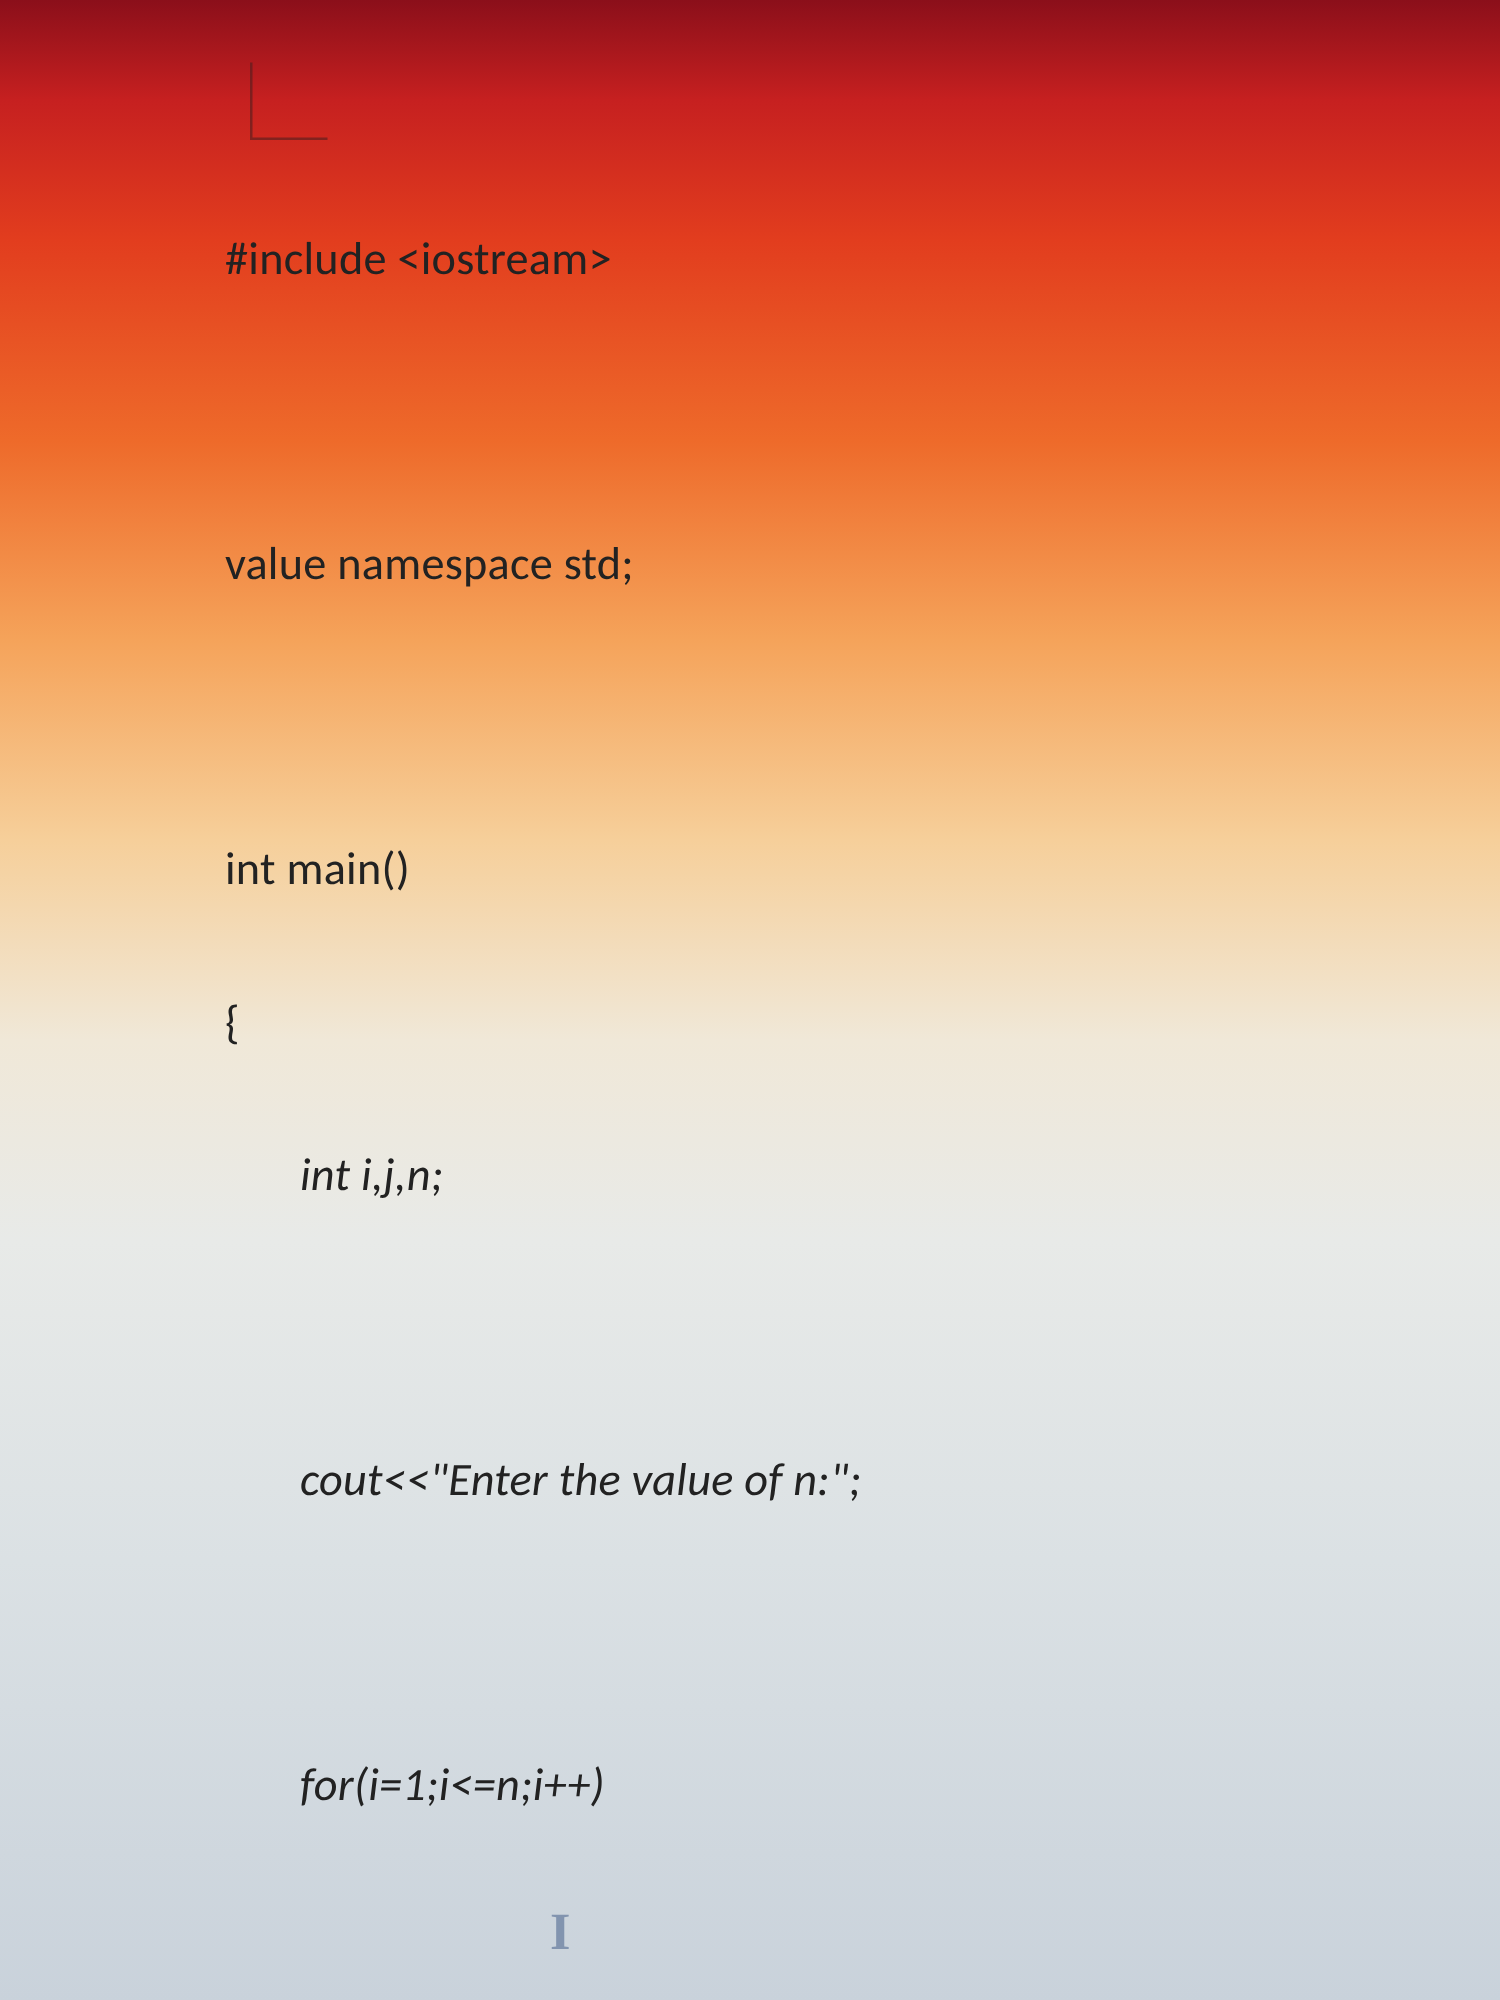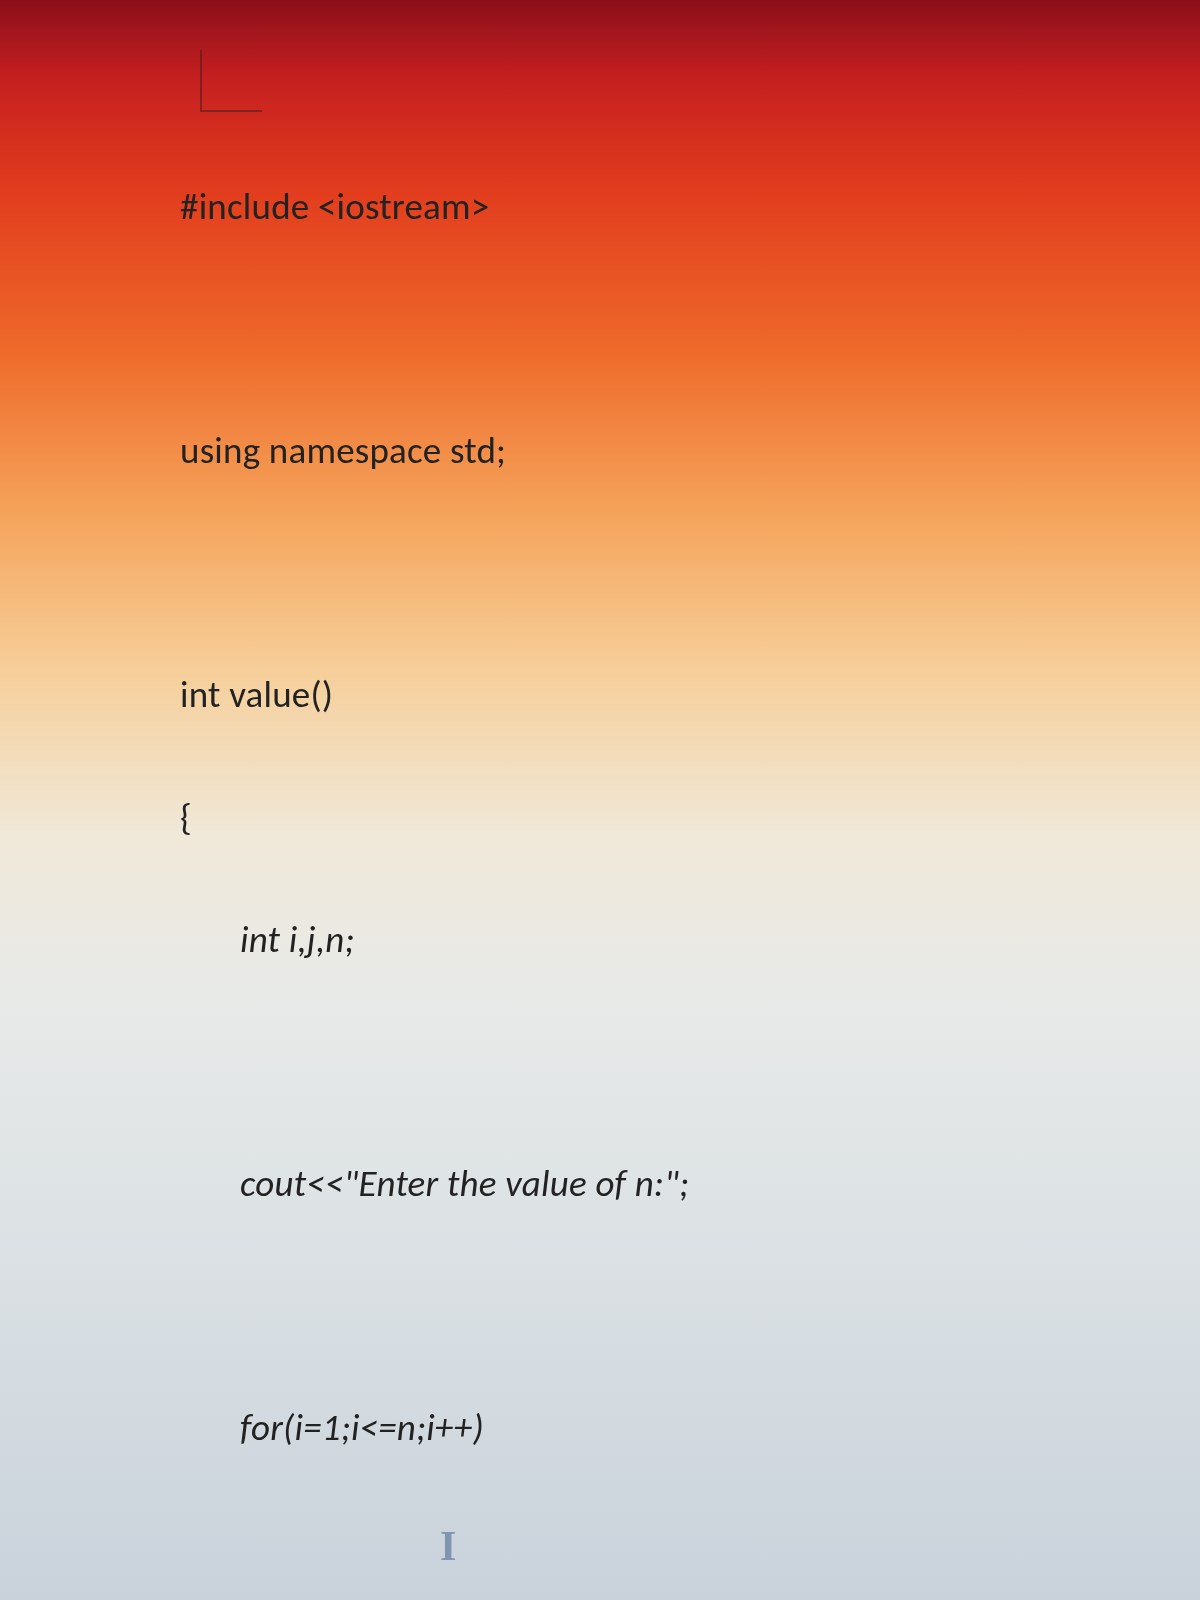--- a/index.html
+++ b/index.html
@@ -59,23 +59,23 @@
   }
 </style>
 </head>
 <body>
 
 <div class="cursor-mark"></div>
 
 <div class="code">
 <span class="line">#include &lt;iostream&gt;</span>
 <span class="line"></span>
-<span class="line">using namespace std;</span>
+<span class="line">value namespace std;</span>
 <span class="line"></span>
-<span class="line">int value()</span>
+<span class="line">int main()</span>
 <span class="line">{</span>
 <span class="line"><span class="ind1">int i,j,n;</span></span>
 <span class="line"></span>
 <span class="line"><span class="ind1">cout&lt;&lt;"Enter the value of n:";</span></span>
 <span class="line"></span>
 <span class="line"><span class="ind1">for(i=1;i&lt;=n;i++)</span></span>
 
 
 
 

